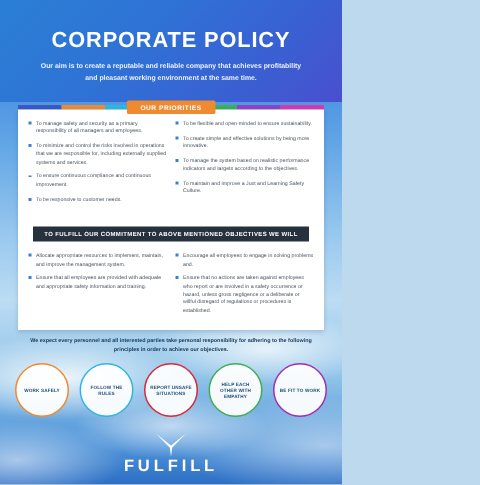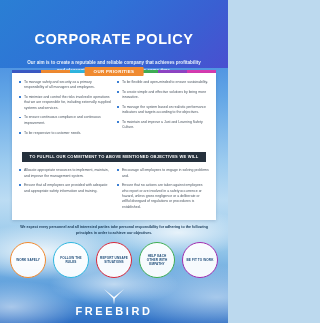--- a/index.html
+++ b/index.html
@@ -28,21 +28,21 @@
     background:linear-gradient(90deg,#2a6fd8 0%,#3a63d4 35%,#5b4fd0 70%,#7b42cc 100%);
   }
   .header{
     position:absolute;top:0;left:0;right:0;height:68px;
     background:linear-gradient(135deg,#2a7fd4 0%,#2f72d6 40%,#3a5fd2 75%,#4a4fd0 100%);
     box-sizing:border-box;
     padding:20px 14px 0 14px;
     text-align:center;
   }
   .header h1{
-    margin:12px;
+    margin:0;
     font-size:14.5px;
     letter-spacing:.6px;
     font-weight:bold;
     color:#ffffff;
     line-height:1.05;
   }
   .header p{
     margin:5px 10px 0 10px;
     font-size:4.6px;
     line-height:1.6;
@@ -236,16 +236,16 @@
     </div>
     <div class="badge" style="border: 1.6px solid rgb(160, 47, 176);">
       <span>BE FIT TO WORK</span>
     </div>
   </div>
 
   <div class="logo">
     <svg class="mark" width="26" height="17" viewBox="0 0 26 17">
       <path d="M3 1 L12.2 10.5 L13 16.5 L13.8 10.5 L23 1 L13 9 Z" fill="#ffffff" opacity="0.95"></path>
     </svg>
-    <div class="name">FREEBIRD</div>
+    <div class="name">FULFILL</div>
   </div>
 
 </div>
 
 </body></html>

